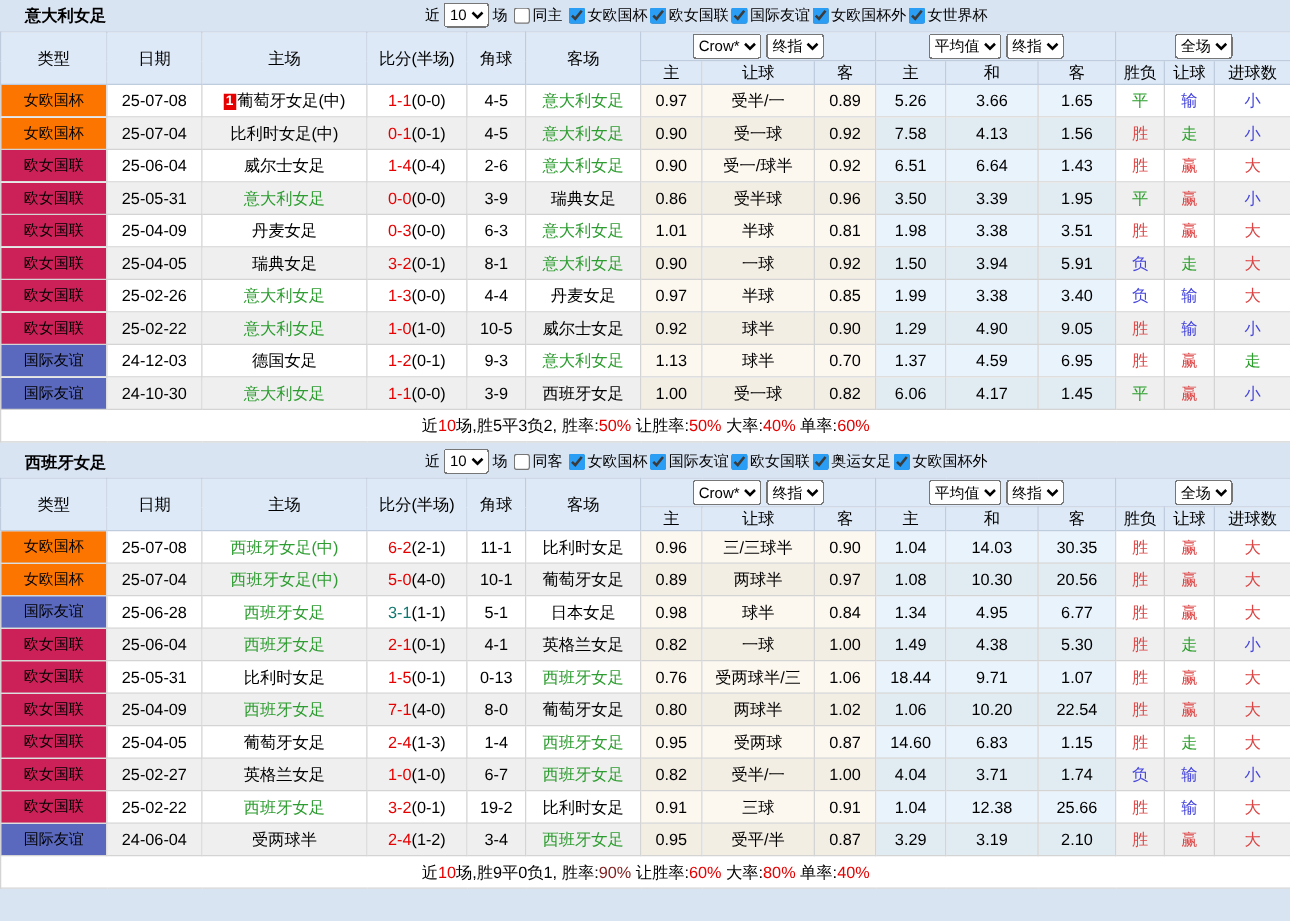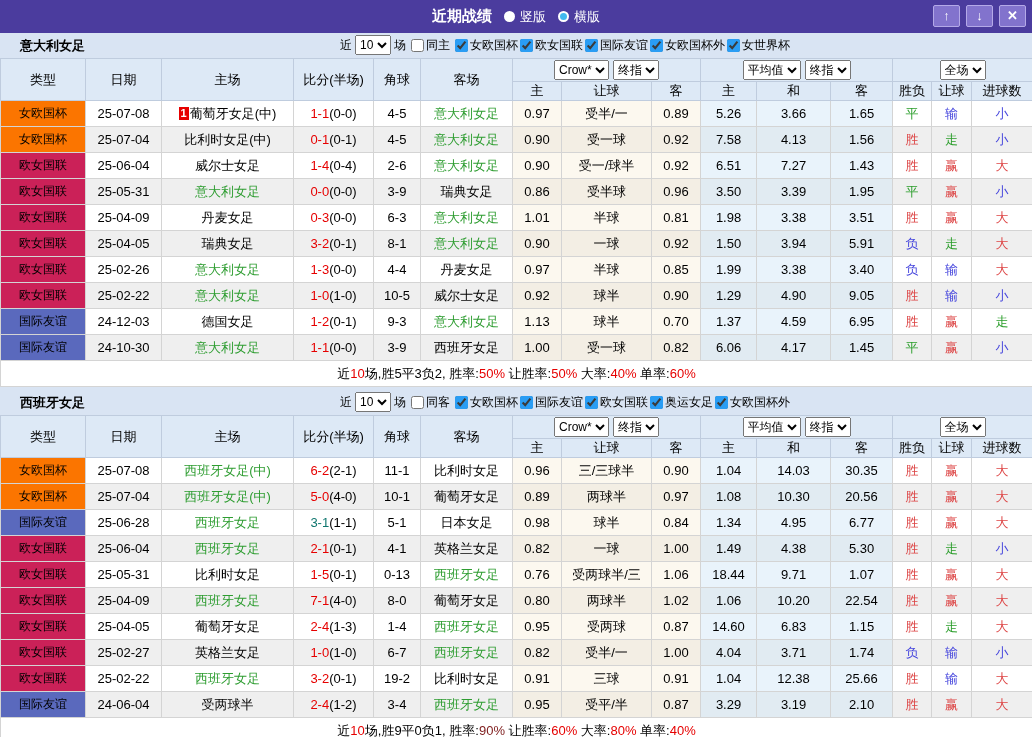--- a/index.html
+++ b/index.html
@@ -41,38 +41,20 @@
   td.type-cell{color:#fff;font-size:12px;}
   .badge{display:inline-block;background:#e60000;color:#fff;font-size:11px;line-height:13px;padding:0 2px;margin-right:1px;font-weight:bold;vertical-align:1px;}
   .summary{height:25px;font-size:13px;background:#fff;text-align:center;}
   .sec2{margin-top:3px;}
 </style>
 </head>
 <body>
 
 <div class="page">
 
-  <div class="titlebar">
-    <div class="title-center">
-      <span class="title-text">近期战绩</span>
-      <label class="radio-opt">
-        <span class="radio filled"></span>
-        <span>竖版</span>
-      </label>
-      <label class="radio-opt">
-        <span class="radio ring"></span>
-        <span>横版</span>
-      </label>
-    </div>
-    <div class="tb-buttons">
-      <button class="tb-btn"><span>↑</span></button>
-      <button class="tb-btn"><span>↓</span></button>
-      <button class="tb-btn"><span>✕</span></button>
-    </div>
-  </div>
 
   <div class="section">
     <div class="filter-row">
       <span class="team-name">意大利女足</span>
       <div class="filter-controls">
         <span>近</span>
         <select class="count-select"><option>10</option></select>
         <span>场</span>
         <label class="chk">
           <input type="checkbox" style="">
@@ -189,21 +171,21 @@
             <td class="type-cell" style="background: rgb(203, 33, 88);">欧女国联</td>
             <td>25-06-04</td>
             <td><span>威尔士女足</span></td>
             <td><span style="color: rgb(230, 0, 0);">1-4</span><span>(0-4)</span></td>
             <td>2-6</td>
             <td><span style="color: rgb(46, 157, 49);">意大利女足</span></td>
             <td class="g1">0.90</td>
             <td class="g1">受一/球半</td>
             <td class="g1">0.92</td>
             <td class="g2">6.51</td>
-            <td class="g2">7.27</td>
+            <td class="g2">6.64</td>
             <td class="g2">1.43</td>
             <td style="color: rgb(221, 69, 69);">胜</td>
             <td style="color: rgb(221, 69, 69);">赢</td>
             <td style="color: rgb(221, 69, 69);">大</td>
           </tr>
           <tr class="even">
             <td class="type-cell" style="background: rgb(203, 33, 88);">欧女国联</td>
             <td>25-05-31</td>
             <td><span style="color: rgb(46, 157, 49);">意大利女足</span></td>
             <td><span style="color: rgb(230, 0, 0); text-align: right;">0-0</span><span>(0-0)</span></td>

